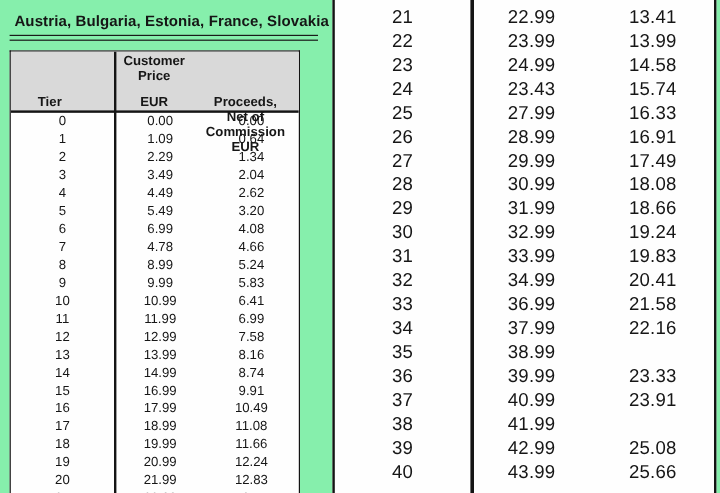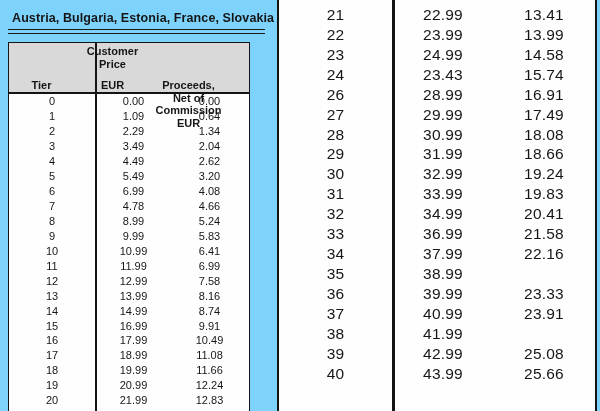--- a/index.html
+++ b/index.html
@@ -5,21 +5,21 @@
   html, body { margin: 0; padding: 0; }
   body {
     font-family: "Liberation Sans", "DejaVu Sans", sans-serif;
     background: #ffffff;
     color: #161616;
   }
   .canvas {
     position: relative;
     width: 600px;
     height: 411px;
-    background: #7dd3fc;
+    background: #86efac;
     overflow: hidden;
   }
 
   
   .heading {
     position: absolute;
     left: 12px;
     top: 11px;
     font-size: 12.5px;
     font-weight: bold;
@@ -74,21 +74,21 @@
     display: flex;
     flex-direction: column;
     justify-content: space-between;
     align-items: center;
     box-sizing: border-box;
     padding: 2px 0 1px 0;
     line-height: 12.5px;
     white-space: pre-line;
   }
   .lt-header .h0 { width: 65px; justify-content: flex-end; }
-  .lt-header .h1 { width: 77px; }
+  .lt-header .h1 { width: 77px; margin-left: 16px; }
   .lt-header .h2 { width: 75px; margin-top: 34px; }
   .lt .row {
     display: flex;
     height: 14.95px;
     align-items: center;
     font-size: 11px;
     text-align: center;
   }
   .lt .cell { box-sizing: border-box; }
   .lt .c0 { width: 86px; }
@@ -293,20 +293,25 @@
           <div class="cell c0">23</div>
           <div class="cell c1">24.99</div>
           <div class="cell c2">14.58</div>
         </div>
         <div class="row">
           <div class="cell c0">24</div>
           <div class="cell c1">23.43</div>
           <div class="cell c2">15.74</div>
         </div>
         <div class="row">
+          <div class="cell c0">25</div>
+          <div class="cell c1">27.99</div>
+          <div class="cell c2">16.33</div>
+        </div>
+        <div class="row">
           <div class="cell c0">26</div>
           <div class="cell c1">28.99</div>
           <div class="cell c2">16.91</div>
         </div>
         <div class="row">
           <div class="cell c0">27</div>
           <div class="cell c1">29.99</div>
           <div class="cell c2">17.49</div>
         </div>
         <div class="row">

